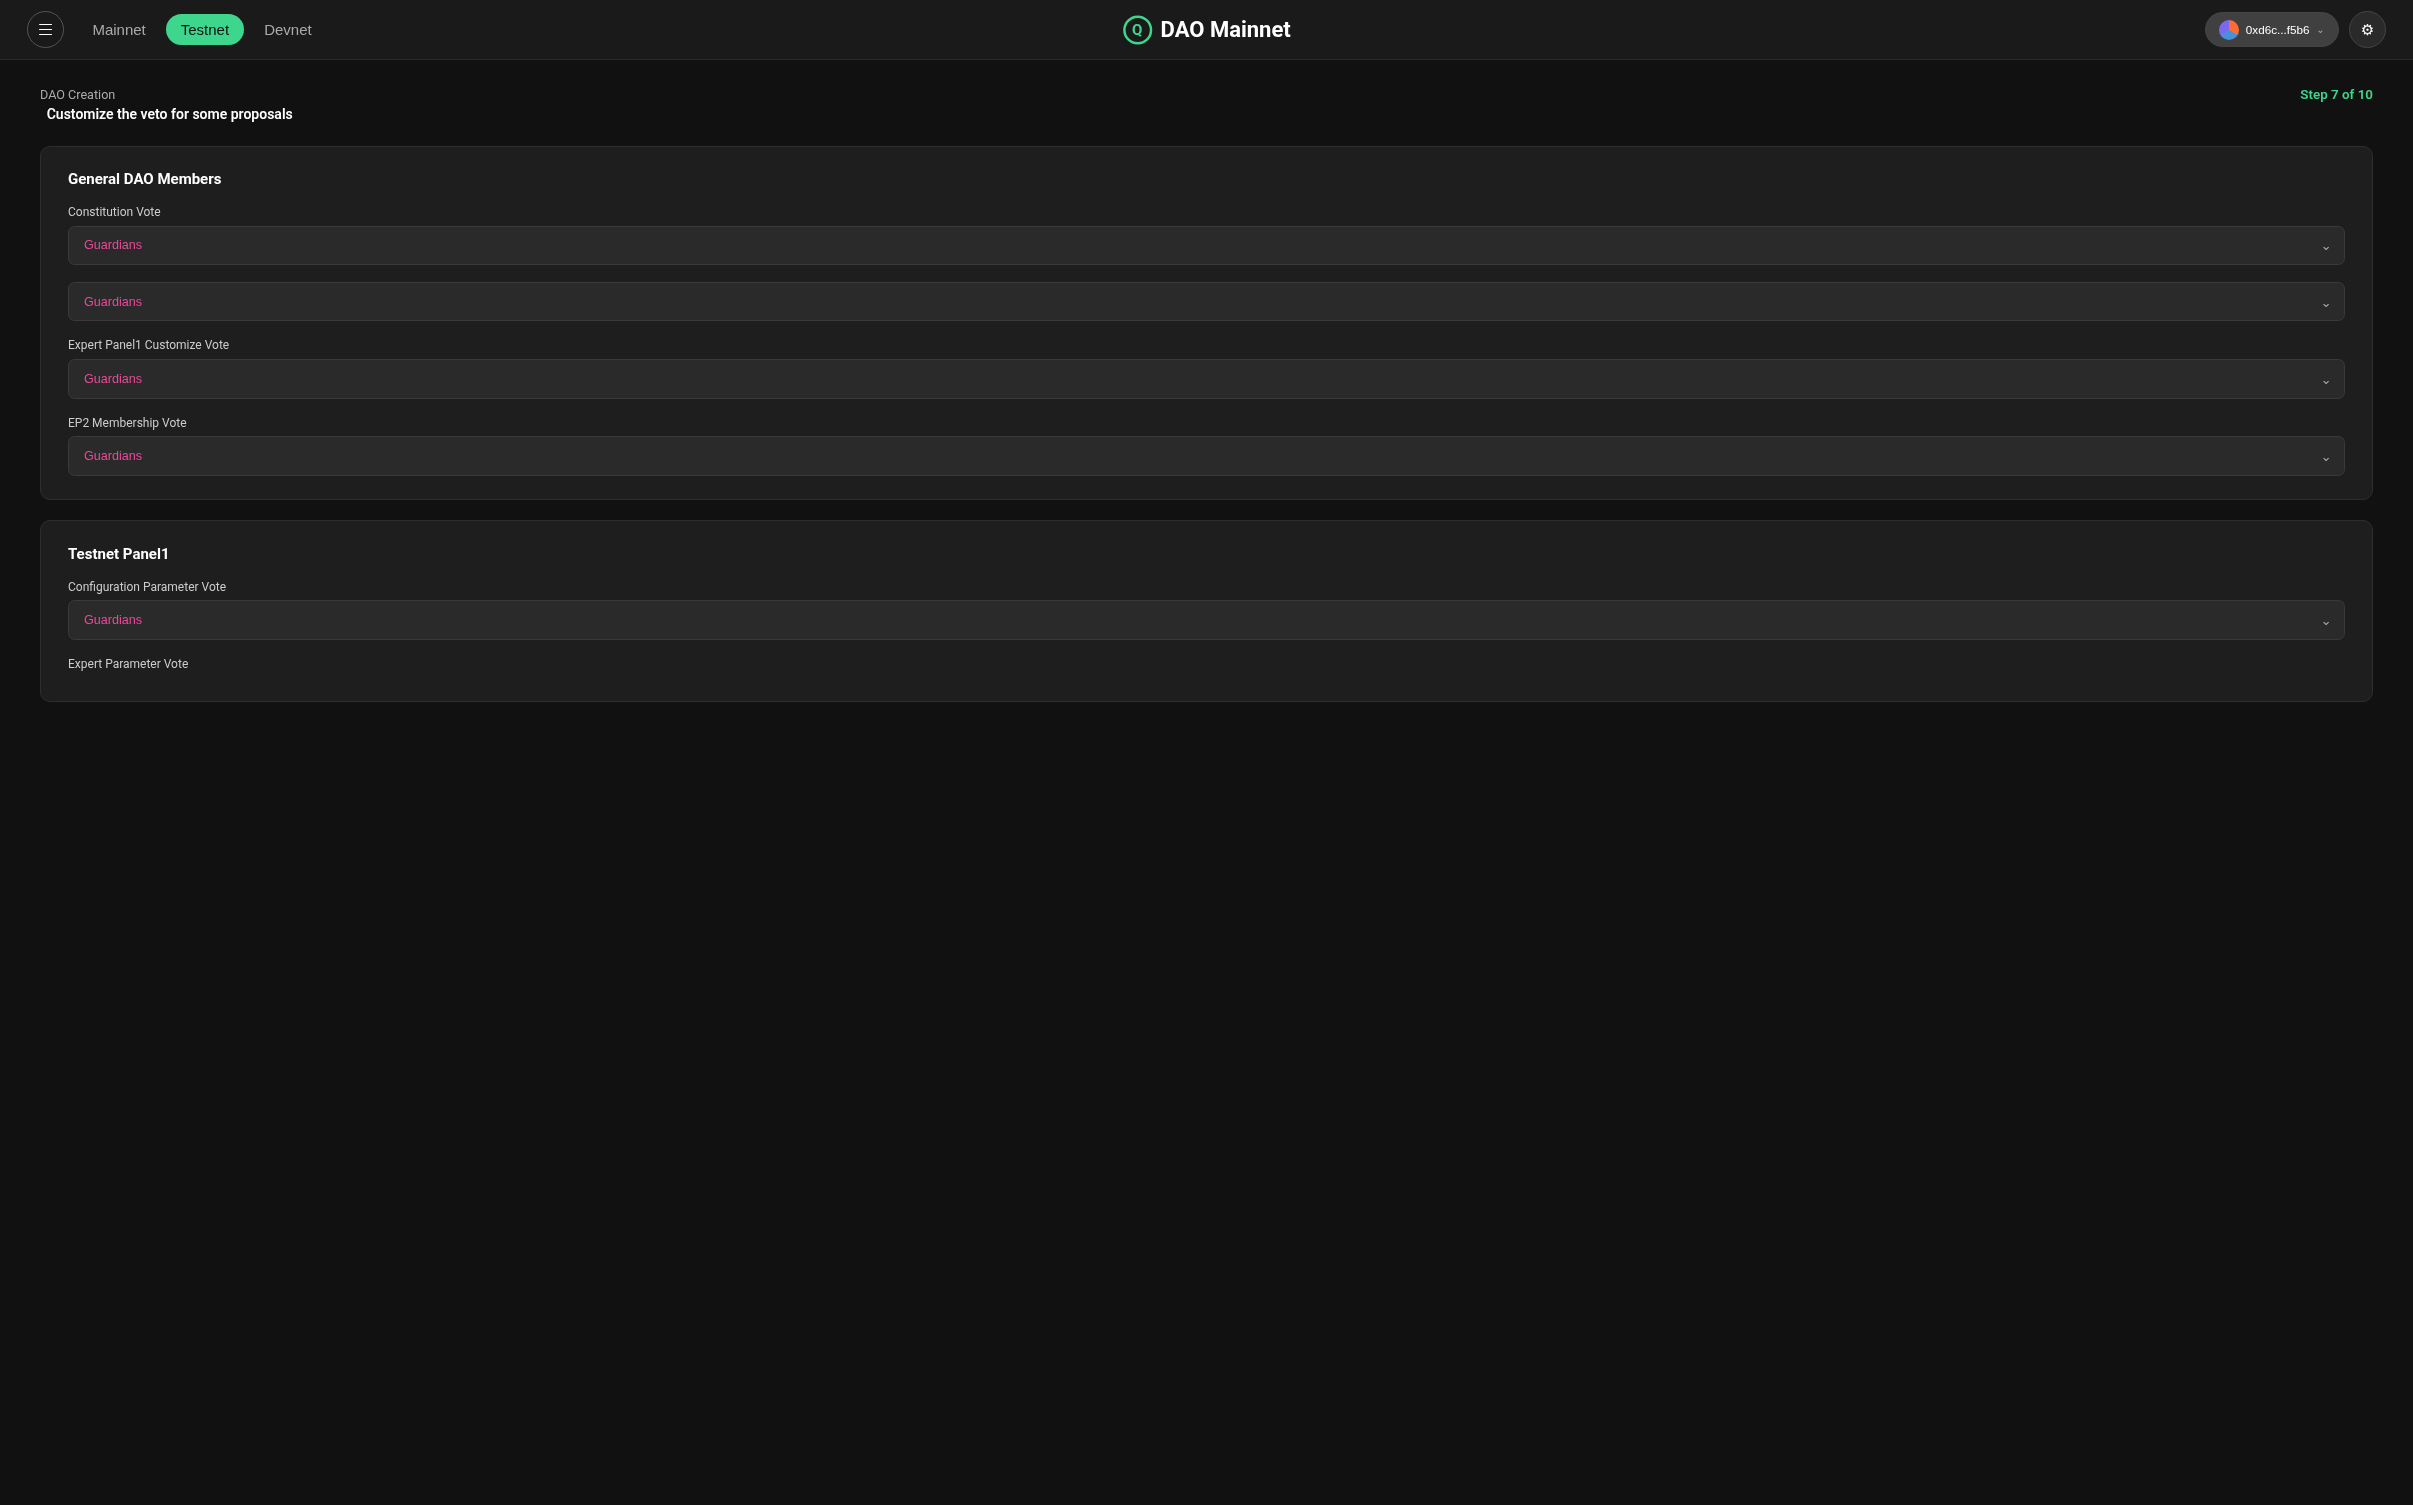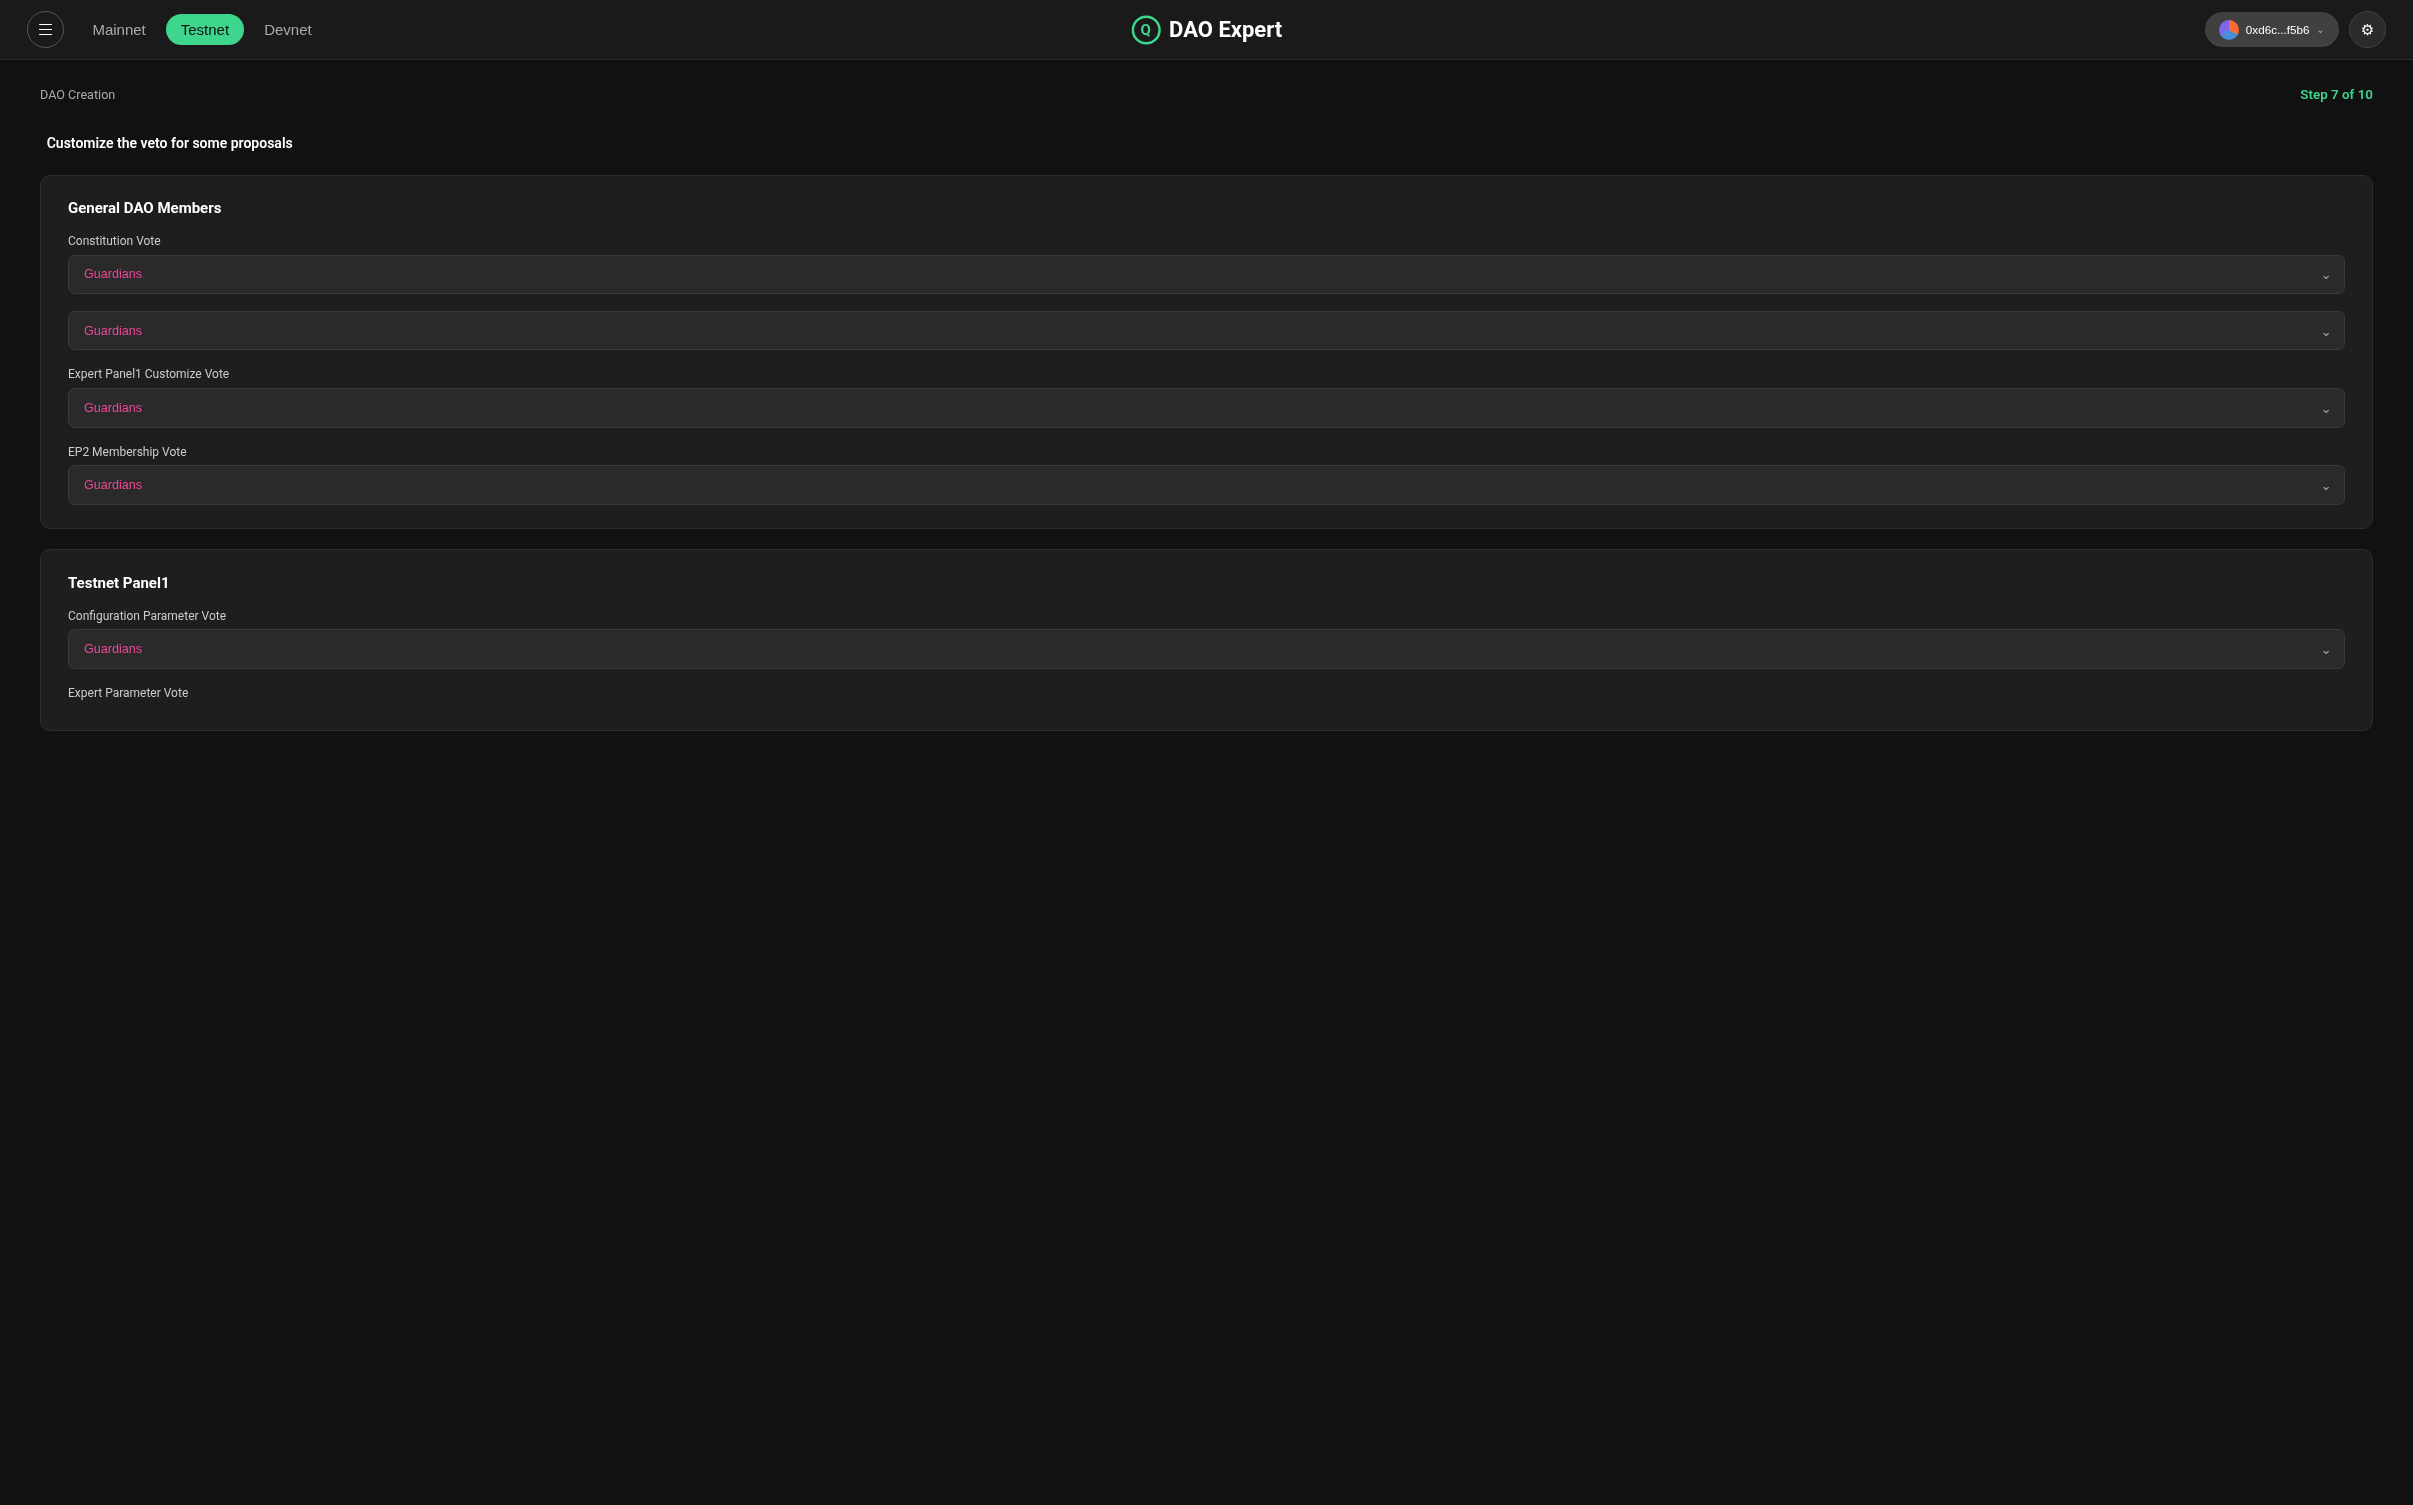--- a/index.html
+++ b/index.html
@@ -151,21 +151,21 @@
 
     
     .page-content {
       padding: 27px 40px;
     }
 
     .page-header {
       display: flex;
       justify-content: space-between;
       align-items: center;
-      margin-bottom: 33px;
+      margin-bottom: 4px;
     }
 
     .breadcrumb {
       font-size: 12.6px;
       color: #aaa;
     }
 
     .step-indicator {
       font-size: 13.4px;
       font-weight: 600;
@@ -250,21 +250,21 @@
       <button class="network-tab active">Testnet</button>
       <button class="network-tab inactive">Devnet</button>
     </div>
   </div>
 
   <div class="navbar-center">
     <svg class="logo-icon" viewBox="0 0 36 36" fill="none" xmlns="http://www.w3.org/2000/svg">
       <circle cx="18" cy="18" r="16" stroke="#3dd68c" stroke-width="3" fill="none"></circle>
       <text x="11" y="24" font-size="18" fill="#3dd68c" font-weight="bold">Q</text>
     </svg>
-    <span class="logo-text">DAO Expert</span>
+    <span class="logo-text">DAO Mainnet</span>
   </div>
 
   <div class="navbar-right">
     <button class="wallet-btn">
       <div class="wallet-avatar"></div>
       <span>0xd6c...f5b6</span>
       <span class="chevron-down">⌄</span>
     </button>
     <button class="settings-btn">
       <span>⚙</span>

